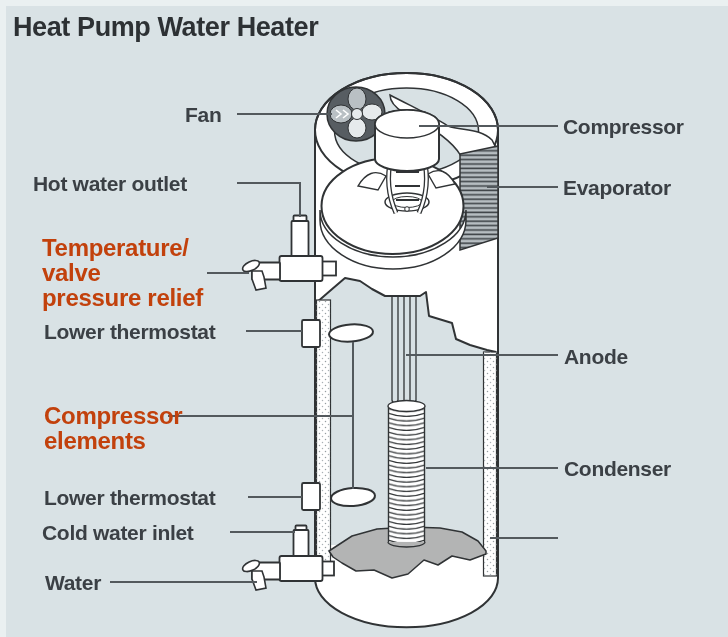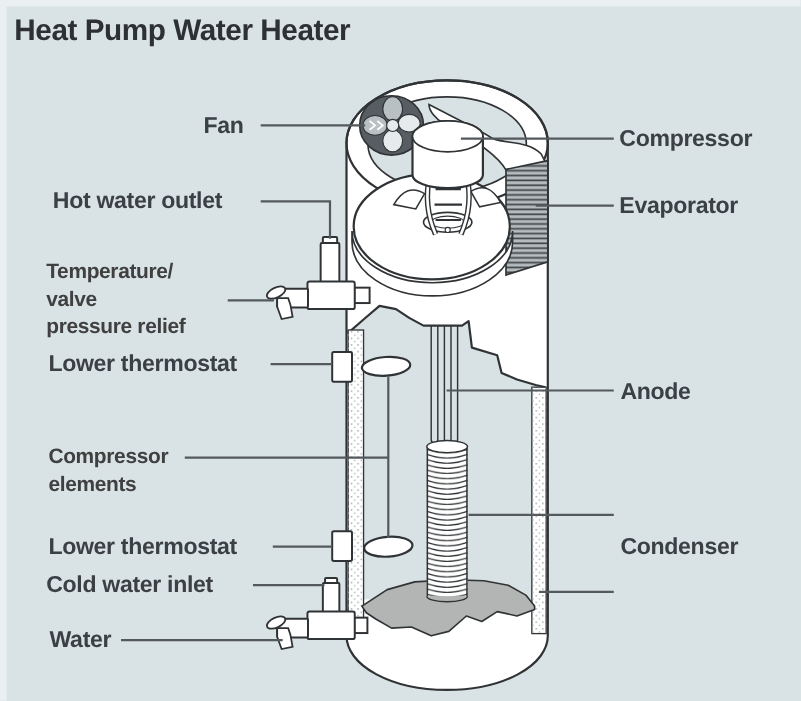--- a/index.html
+++ b/index.html
@@ -18,21 +18,21 @@
     font-size:27px;font-weight:700;color:#2d3134;letter-spacing:-0.4px;
     white-space:nowrap;
   }
   .lbl{
     position:absolute;transform:translateY(-50%);
     font-size:21px;font-weight:700;color:#3b4045;letter-spacing:-0.3px;
     white-space:nowrap;line-height:1;
   }
   .lbl-block{
     position:absolute;
-    font-size:19px;font-weight:700;color:#404040;letter-spacing:-0.3px;
+    font-size:24px;font-weight:700;color:#c2410c;letter-spacing:-0.3px;
     white-space:nowrap;line-height:25px;
   }
 </style>
 </head>
 <body>
 
 <div class="stage">
 
   <svg class="art" width="728" height="637" viewBox="0 0 728 637">
     <defs>
@@ -163,33 +163,33 @@
       <path d="M110,582 H257"></path>
       <path d="M406,355 H558"></path>
       <path d="M426,468 H558"></path>
       <path d="M490,538 H558"></path>
     </g>
   </svg>
 
   <div class="title">Heat Pump Water Heater</div>
 
   <div class="lbl" style="left:185px;top:114px">Fan</div>
-  <div class="lbl" style="left:48px;top:183px">Hot water outlet</div>
+  <div class="lbl" style="left:33px;top:183px">Hot water outlet</div>
   <div class="lbl-block" style="left:42px;top:235px">
     <div>Temperature/</div>
     <div>valve</div>
     <div>pressure relief</div>
   </div>
   <div class="lbl" style="left:44px;top:331px">Lower thermostat</div>
   <div class="lbl-block" style="left:44px;top:403px">
     <div>Compressor</div>
     <div>elements</div>
   </div>
   <div class="lbl" style="left:42px;top:532px">Cold water inlet</div>
   <div class="lbl" style="left:44px;top:497px">Lower thermostat</div>
   <div class="lbl" style="left:45px;top:582px">Water</div>
 
   <div class="lbl" style="left:563px;top:126px">Compressor</div>
   <div class="lbl" style="left:563px;top:187px">Evaporator</div>
   <div class="lbl" style="left:564px;top:356px">Anode</div>
-  <div class="lbl" style="left:564px;top:497px">Condenser</div>
+  <div class="lbl" style="left:564px;top:468px">Condenser</div>
 
 </div>
 
 </body></html>

